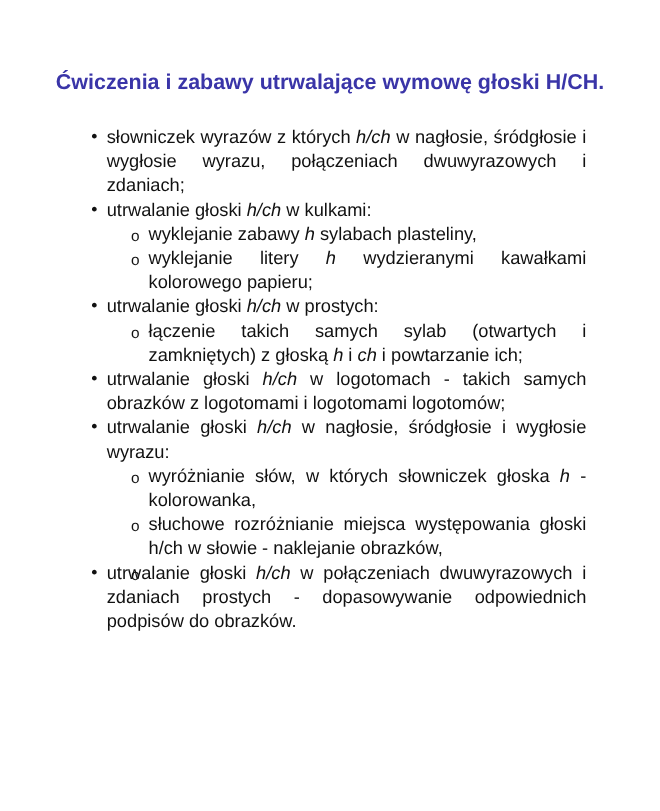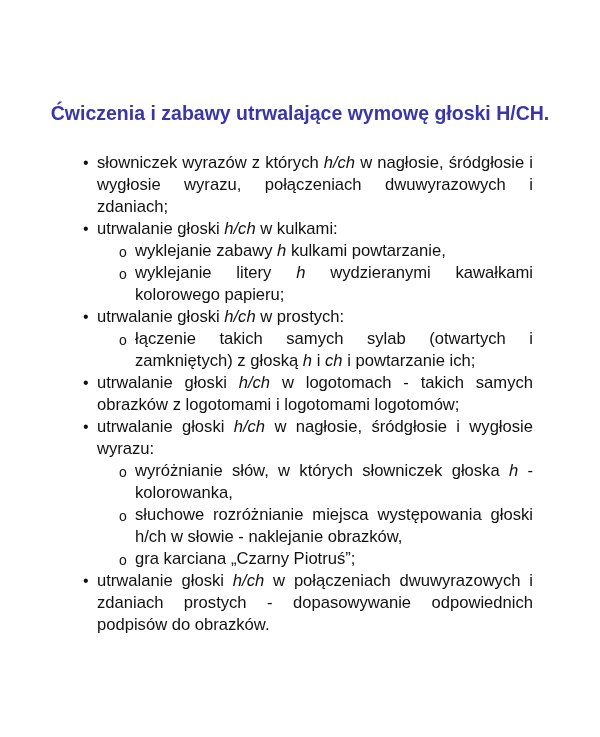--- a/index.html
+++ b/index.html
@@ -1,41 +1,41 @@
 <!DOCTYPE html>
 <html><head>
 <meta charset="utf-8">
 <style>
   html, body { margin: 0; padding: 0; background: #ffffff; }
   body { width: 600px; height: 737px; position: relative; overflow: hidden;
          font-family: "Liberation Sans", sans-serif; color: #111111; }
-  .page { position: absolute; left: 0; top: 0; width: 600px; height: 540px; margin-top: 38px; }
+  .page { position: absolute; left: 0; top: 0; width: 600px; height: 540px; }
   .title { position: absolute; left: 50px; width: 500px; top: 64px; text-align: center;
            font-weight: bold; font-size: 19.5px; line-height: 23px; color: #3a35a8; }
   .list { position: absolute; left: 0; top: 114px; width: 600px; }
   .item { position: relative; font-size: 16.6px; line-height: 22px; }
   .lvl1 { margin-left: 97px; width: 436px; }
   .lvl2 { margin-left: 135px; width: 398px; }
   .just { text-align: justify; text-align-last: left; }
   .bullet { position: absolute; left: -14px; top: 0; font-size: 16px; }
   .lvl2 .bullet { left: -16px; font-size: 14px; top: 1px; }
   b i, i b, .hb { font-weight: normal; font-style: italic; }
 </style>
 </head>
 <body>
 
 <div class="page">
   <div class="title">Ćwiczenia i zabawy utrwalające wymowę głoski H/CH.</div>
   <div class="list" id="list">
       <div class="item just lvl1"><span class="bullet">•</span><span>słowniczek wyrazów z których </span><span class="hb">h/ch</span><span> w nagłosie, śródgłosie i wygłosie wyrazu, połączeniach dwuwyrazowych i zdaniach;</span></div>
       <div class="item just lvl1"><span class="bullet">•</span><span>utrwalanie głoski </span><span class="hb">h/ch</span><span> w kulkami:</span></div>
-      <div class="item just lvl2"><span class="bullet">o</span><span>wyklejanie zabawy </span><span class="hb">h</span><span> kulkami powtarzanie,</span></div>
+      <div class="item just lvl2"><span class="bullet">o</span><span>wyklejanie zabawy </span><span class="hb">h</span><span> sylabach plasteliny,</span></div>
       <div class="item just lvl2"><span class="bullet">o</span><span>wyklejanie litery </span><span class="hb">h</span><span> wydzieranymi kawałkami kolorowego papieru;</span></div>
       <div class="item just lvl1"><span class="bullet">•</span><span>utrwalanie głoski </span><span class="hb">h/ch</span><span> w prostych:</span></div>
       <div class="item just lvl2"><span class="bullet">o</span><span>łączenie takich samych sylab (otwartych i zamkniętych) z głoską </span><span class="hb">h</span><span> i </span><span class="hb">ch</span><span> i powtarzanie ich;</span></div>
       <div class="item just lvl1"><span class="bullet">•</span><span>utrwalanie głoski </span><span class="hb">h/ch</span><span> w logotomach - takich samych obrazków z logotomami i logotomami logotomów;</span></div>
       <div class="item just lvl1"><span class="bullet">•</span><span>utrwalanie głoski </span><span class="hb">h/ch</span><span> w nagłosie, śródgłosie i wygłosie wyrazu:</span></div>
       <div class="item just lvl2"><span class="bullet">o</span><span>wyróżnianie słów, w których słowniczek głoska </span><span class="hb">h</span><span> - kolorowanka,</span></div>
       <div class="item just lvl2"><span class="bullet">o</span><span>słuchowe rozróżnianie miejsca występowania głoski h/ch w słowie - naklejanie obrazków,</span></div>
-      <div class="item just lvl2"><span class="bullet">o</span><span>gra karciana „Czarny Piotruś”;</span></div>
+      <div class="item just lvl2"><span class="bullet">o</span></div>
       <div class="item just lvl1"><span class="bullet">•</span><span>utrwalanie głoski </span><span class="hb">h/ch</span><span> w połączeniach dwuwyrazowych i zdaniach prostych - dopasowywanie odpowiednich podpisów do obrazków.</span></div>
     </div>
 </div>
 
 </body></html>

